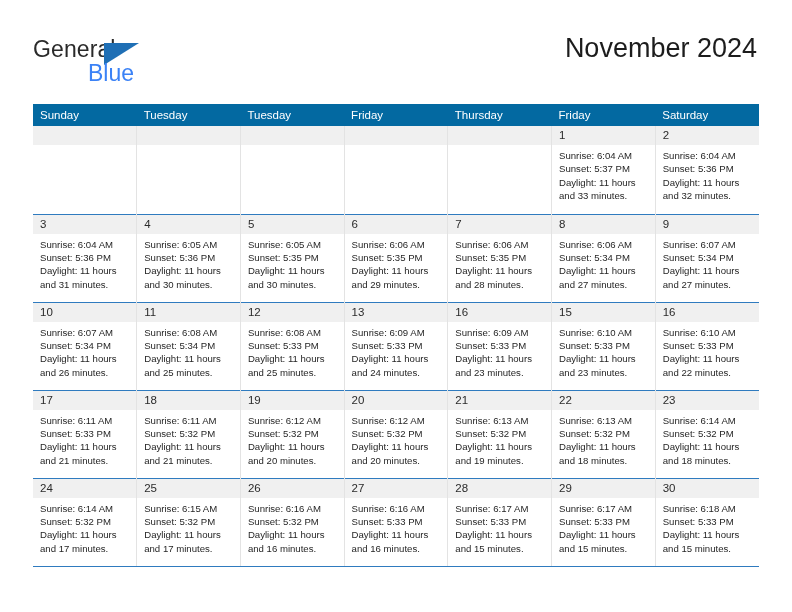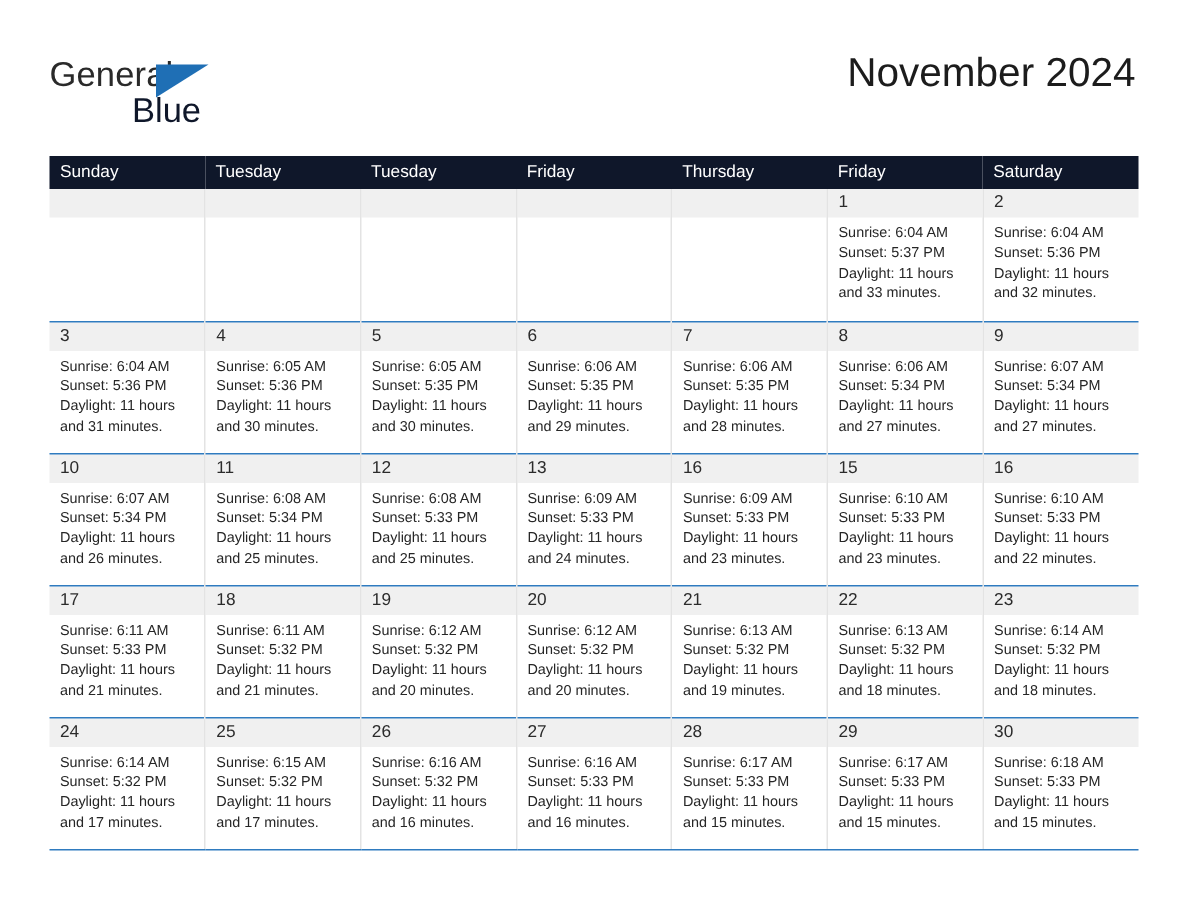--- a/index.html
+++ b/index.html
@@ -48,21 +48,21 @@
     top: 7px;
     width: 0; height: 0;
     border-left: 35px solid #1f6fb5;
     border-bottom: 22px solid transparent;
   }
   .logo-blue {
     position: absolute;
     left: 55px;
     top: 24px;
     font-size: 23px;
-    color: #0f172a;
+    color: #3b82f6;
     font-family: "Liberation Sans", sans-serif;
   }
   .title-block {
     position: absolute;
     right: 35px;
     top: 32px;
     text-align: right;
   }
   .cal-title {
     font-size: 27px;
@@ -83,21 +83,21 @@
   
   .calendar {
     position: absolute;
     left: 33px;
     top: 104px;
     width: 726px;
     border-collapse: collapse;
     table-layout: fixed;
   }
   .calendar th {
-    background: #0f172a;
+    background: #0369a1;
     color: #ffffff;
     font-size: 11.5px;
     font-weight: normal;
     text-align: left;
     padding: 5px 0 5px 7px;
     height: 22px;
     border: none;
   }
   .calendar td {
     width: 103.71px;

